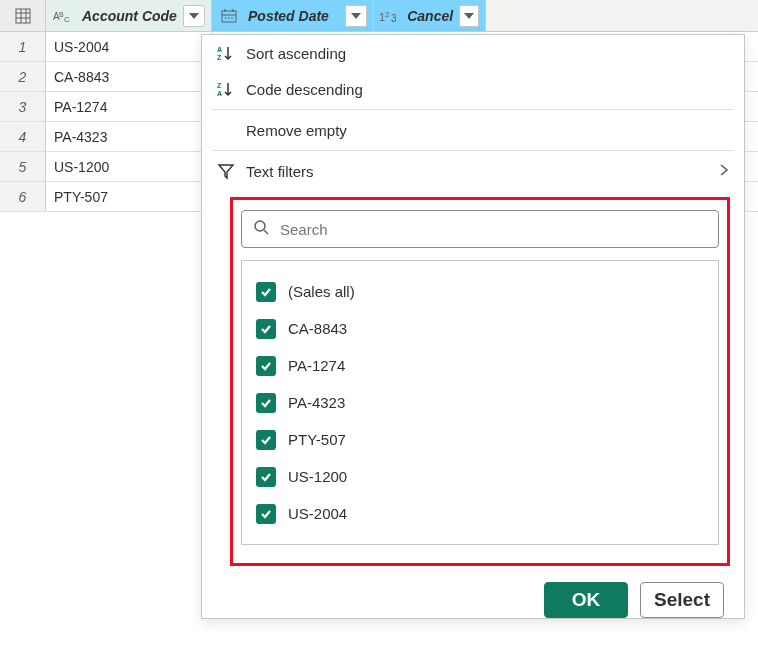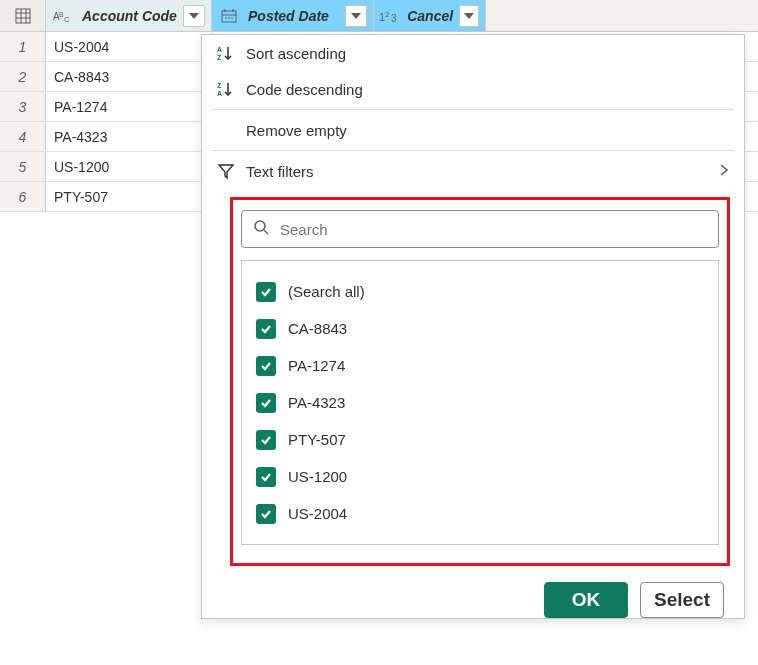--- a/index.html
+++ b/index.html
@@ -338,21 +338,21 @@
       </span>
       <input type="text" placeholder="Search" style="">
     </div>
     <div class="checklist-box" id="checklist">
         <div class="check-item">
           <span class="checkbox">
             <svg width="14" height="14" viewBox="0 0 14 14">
               <polyline points="3,7 6,10 11,4" fill="none" stroke="#fff" stroke-width="2.2"></polyline>
             </svg>
           </span>
-          <span>(Search all)</span>
+          <span>(Sales all)</span>
         </div>
         <div class="check-item">
           <span class="checkbox">
             <svg width="14" height="14" viewBox="0 0 14 14">
               <polyline points="3,7 6,10 11,4" fill="none" stroke="#fff" stroke-width="2.2"></polyline>
             </svg>
           </span>
           <span>CA-8843</span>
         </div>
         <div class="check-item">

